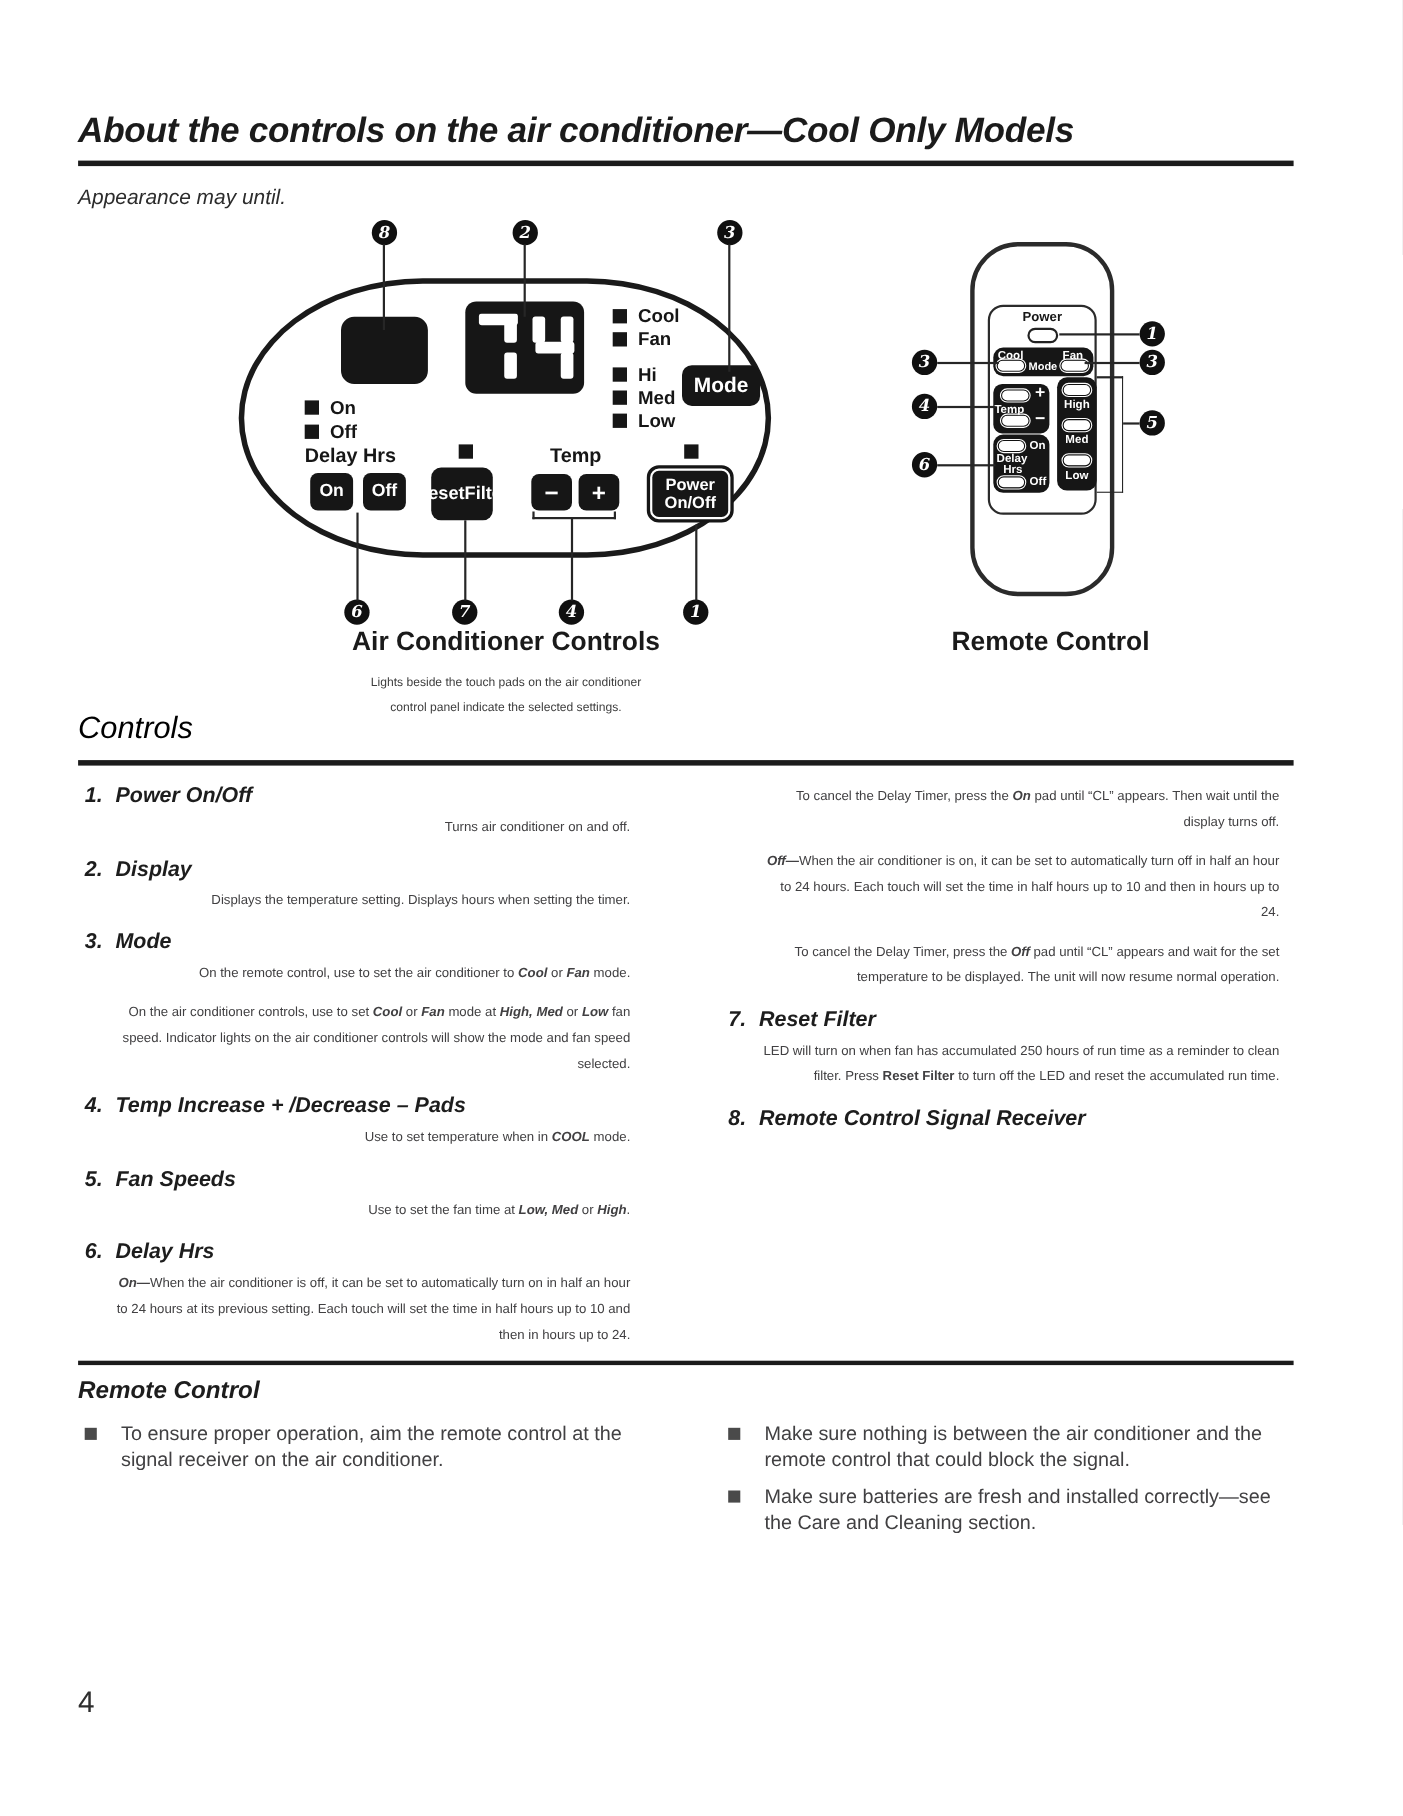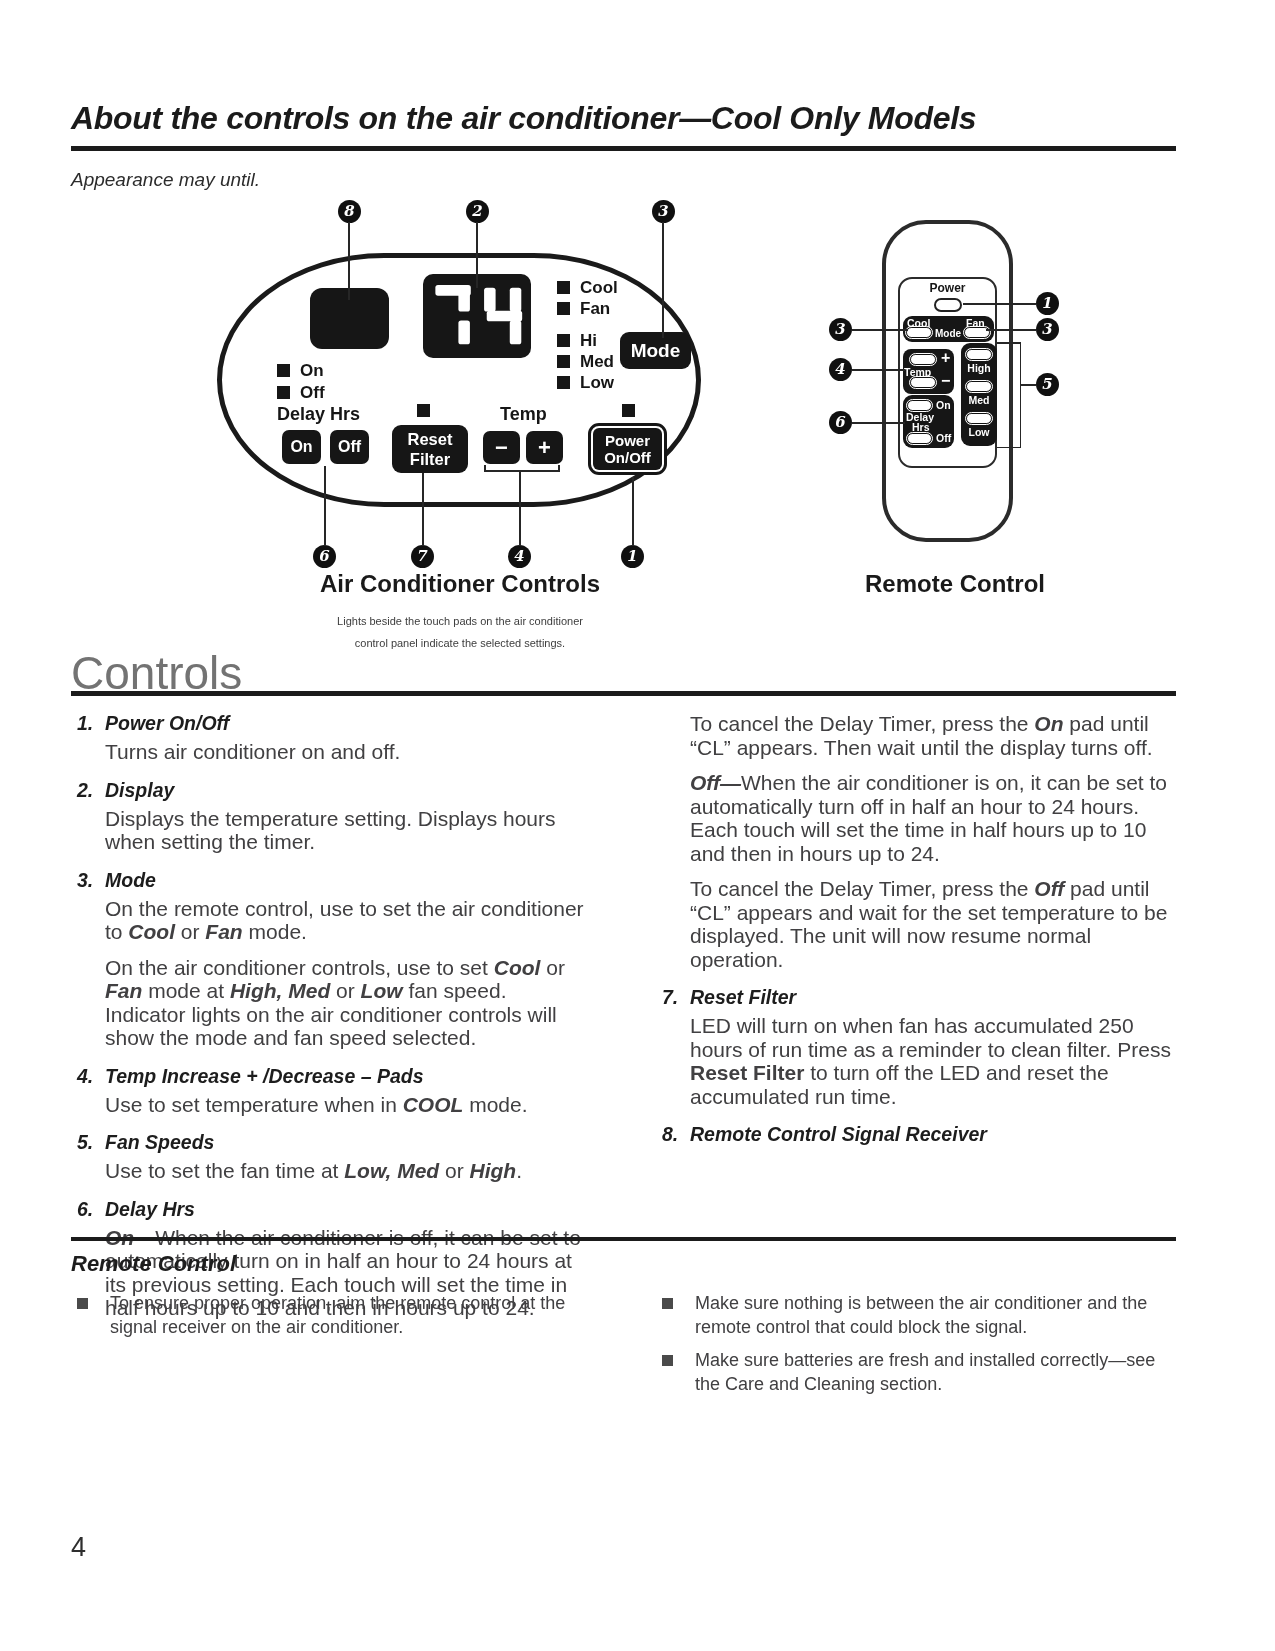--- a/index.html
+++ b/index.html
@@ -23,22 +23,22 @@
   .display{left:423px;top:274px;width:108px;height:84px;background:#161616;border-radius:10px;
            display:flex;align-items:center;justify-content:center;}
   .display svg{width:92px;height:62px;display:block;}
   .sq{width:13px;height:13px;background:#161616;}
   .ind-label{font-size:17px;font-weight:600;color:#161616;line-height:17px;}
   .panel-label{font-size:18px;font-weight:700;color:#161616;}
   .btn{background:#161616;color:#fff;border-radius:7px;display:flex;align-items:center;
        justify-content:center;font-weight:700;text-align:center;}
   .mode-btn{left:620px;top:332px;width:71px;height:37px;font-size:19px;border-radius:9px;}
   .small-btn{width:39px;height:34px;font-size:16px;}
-  .rf-btn{left:392px;top:425px;width:76px;height:48px;font-size:16.5px;line-height:20px;
-          border-radius:9px;flex-direction:column;}
+  .rf-btn{left:392px;top:425px;width:56px;height:48px;font-size:16.5px;line-height:20px;
+          border-radius:9px;}
   .sign-btn{width:37px;height:33px;font-size:22px;}
   .pwr{left:588px;top:423px;width:79px;height:52px;border:3px solid #161616;border-radius:11px;
        background:#fff;padding:2px;box-sizing:border-box;}
   .pwr-inner{width:100%;height:100%;background:#161616;border-radius:6px;color:#fff;display:flex;
              flex-direction:column;align-items:center;justify-content:center;font-size:15px;
              font-weight:700;line-height:17px;}
   .callout{width:23px;height:23px;border-radius:50%;background:#101010;color:#fff;display:flex;
            align-items:center;justify-content:center;font-family:"DejaVu Serif",serif;
            font-style:italic;font-weight:700;font-size:15px;line-height:15px;}
   .cline{background:#262626;}
@@ -54,29 +54,29 @@
                 border-radius:14px;box-sizing:border-box;}
   .r-label{font-size:10.5px;font-weight:700;color:#161616;}
   .r-block{background:#161616;border-radius:9px;}
   .r-white{color:#fff;font-size:10.5px;font-weight:700;}
   .r-oval{width:26px;height:11px;background:#fff;border:1.5px solid #111;border-radius:7px;
           outline:1.5px solid #fff;box-sizing:border-box;}
   .pwr-oval{left:934px;top:298px;width:28px;height:14px;background:#fff;border:2px solid #222;
             border-radius:8px;box-sizing:border-box;}
 
   
-  .controls-heading{left:71px;top:646px;font-size:46px;color:#737373;}
+  .controls-heading{left:71px;top:646px;font-size:28px;font-style:italic;color:#000000;}
   .rule-controls{left:71px;top:691px;width:1105px;height:4.5px;}
   .controls-cols{left:71px;top:712px;width:1105px;display:flex;gap:74px;}
   .col-l{width:515px;padding-left:6px;box-sizing:border-box;}
   .col-r{width:516px;padding-left:2px;box-sizing:border-box;}
   .ctl-title{font-size:19.5px;font-weight:700;font-style:italic;color:#1d1d1d;display:flex;
              gap:9px;margin:0 0 5px 0;}
   .ctl-title .num{min-width:19px;}
-  .ctl-body{margin:0 0 12px 28px;font-size:21px;line-height:23.5px;color:#414042;}
+  .ctl-body{margin:0 13px 12px 28px;font-size:12px;line-height:23.5px;color:#414042;text-align:right;}
   .ctl-item{margin-bottom:15px;}
 
   
   .rule-bottom{left:71px;top:1237px;width:1105px;height:4px;}
   .bottom-heading{left:71px;top:1251px;font-size:22px;font-weight:700;font-style:italic;color:#1d1d1d;}
   .bullets{left:71px;top:1292px;width:1105px;display:flex;gap:74px;}
   .bullet-row{display:flex;gap:22px;margin-bottom:10px;}
   .bullet-sq{width:11px;height:11px;background:#4a4a4a;margin-top:6px;flex:0 0 auto;}
   .bullet-text{font-size:18px;line-height:23.5px;color:#414042;}
   .page-number{left:71px;top:1532px;font-size:27px;color:#2e2e2e;}

